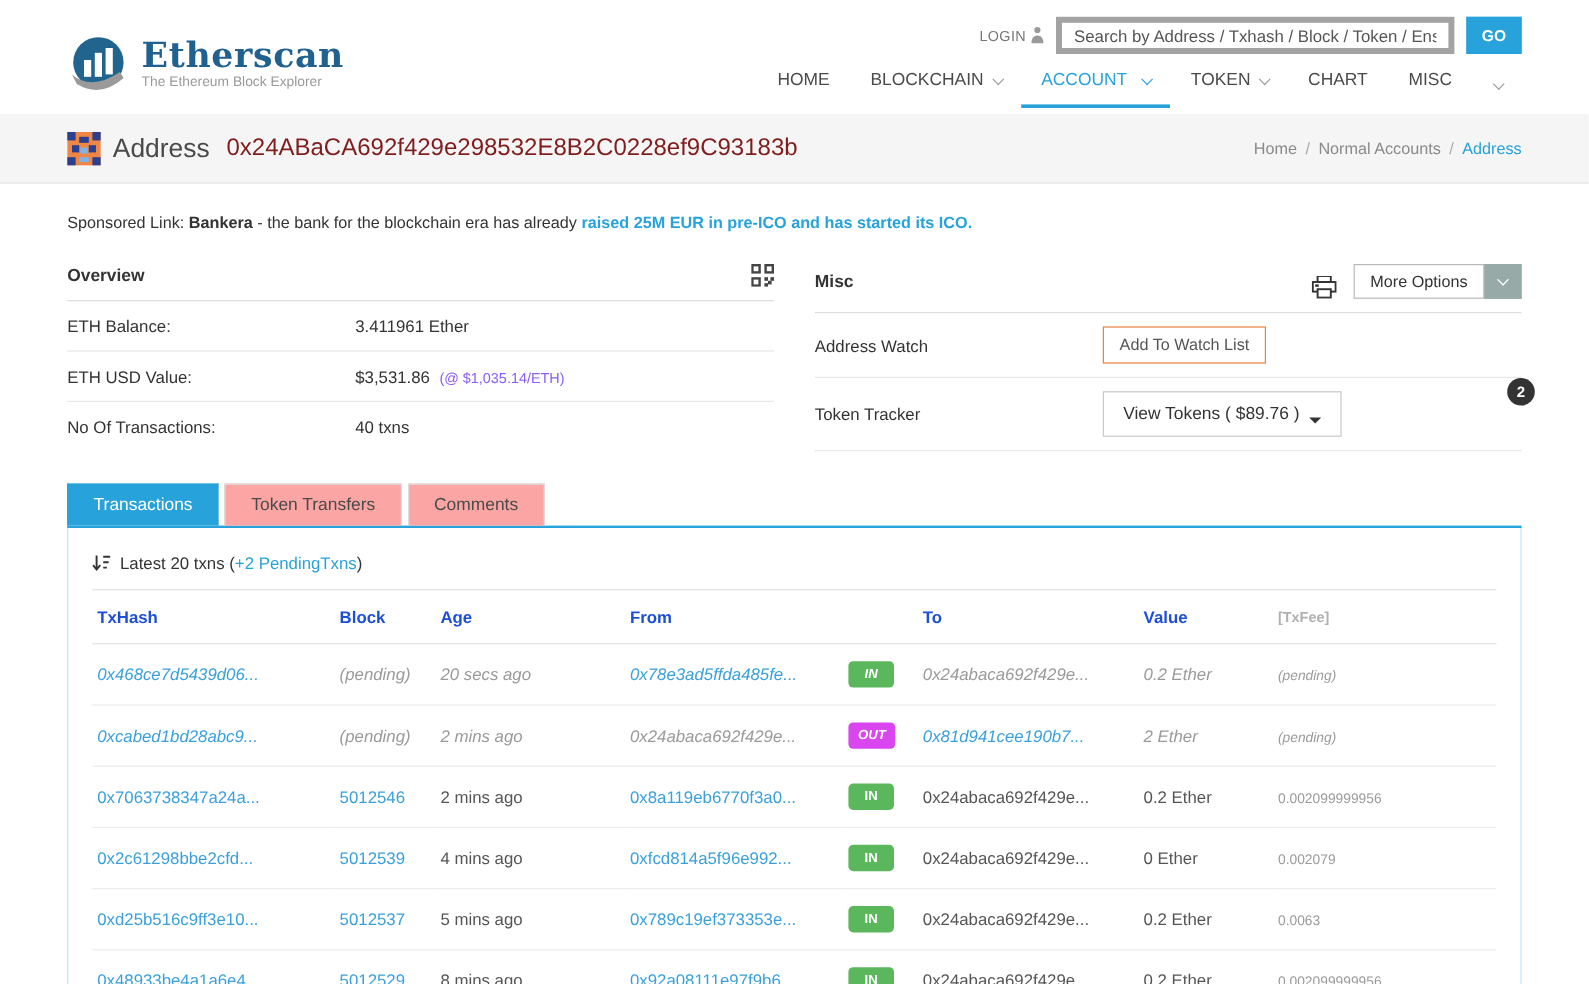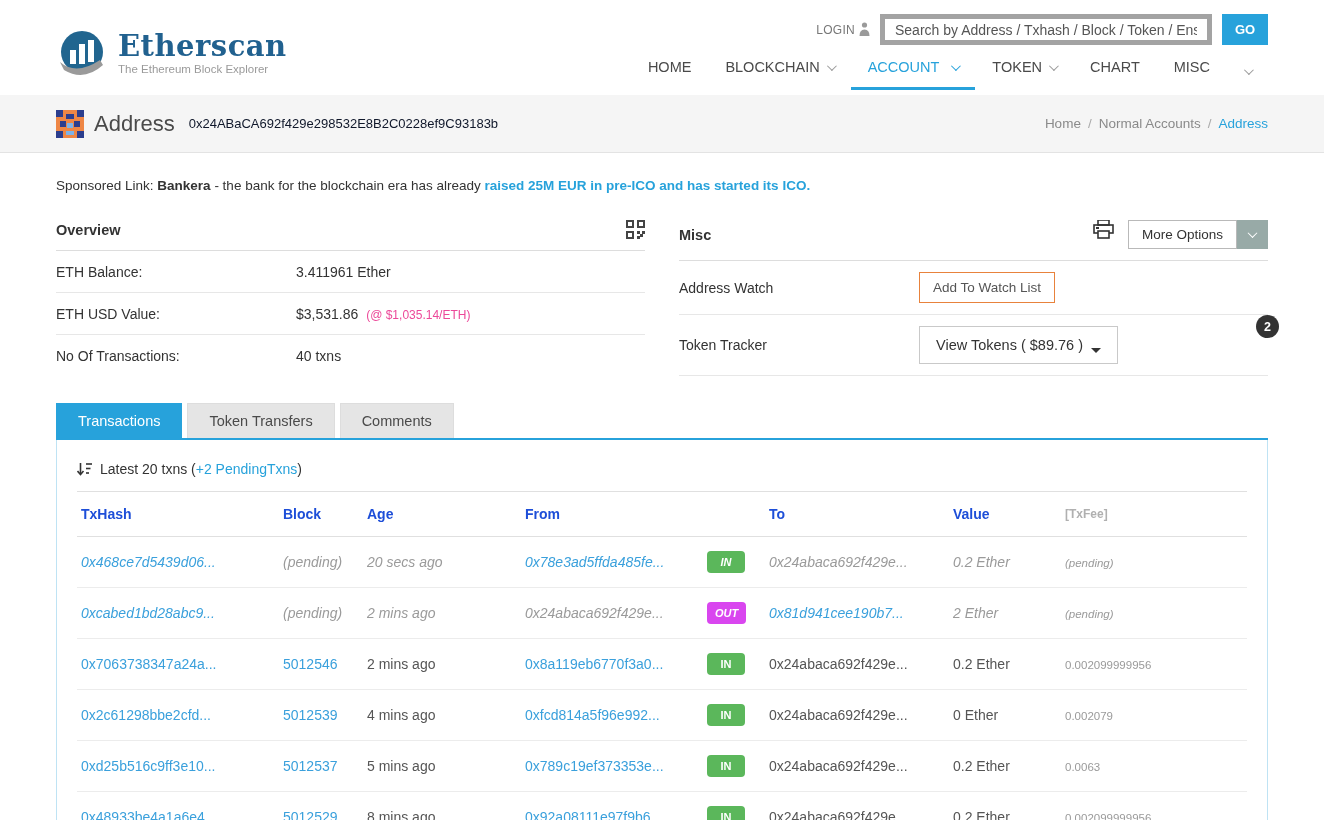--- a/index.html
+++ b/index.html
@@ -26,61 +26,61 @@
   .nav-item.active { color:#27a2db; border-bottom:3px solid #27a2db; padding-bottom:12px;gap:12px; }
   .chev { width:7px; height:7px; border-right:1.5px solid #9a9a9a; border-bottom:1.5px solid #9a9a9a;
     transform:rotate(45deg) translateY(-2px); display:inline-block; }
   .nav-item.active .chev { border-color:#27a2db; }
 
   
   .address-strip { height:58px; background:#f5f5f5; border-bottom:1px solid #e3e3e3;
     display:flex; align-items:center; justify-content:space-between; padding:0 56px; }
   .addr-left { display:flex; align-items:center; gap:10px; }
   .addr-title { font-size:22px; color:#4a4a4a; font-weight:normal; margin:0; }
-  .addr-hash { font-size:13px; color:#0f172a; margin-left:4px; }
+  .addr-hash { font-size:20px; color:#7f1d1d; margin-left:4px; }
   .breadcrumb { font-size:13.5px; color:#8a8a8a; }
   .breadcrumb .crumb { color:#8a8a8a; cursor:pointer; }
   .breadcrumb .crumb.current { color:#27a2db; }
   .breadcrumb .sep { margin:0 7px; color:#aaa; }
 
   
   main { padding:0 56px; }
   .sponsored { margin-top:25px; font-size:13.5px; color:#333; }
   .sponsored .brand { font-weight:bold; }
   .sponsored .spon-link { color:#27a2db; font-weight:bold; cursor:pointer; }
 
   .panels { display:grid; grid-template-columns:1fr 1fr; column-gap:34px; margin-top:18px; }
   .panel-head { display:flex; align-items:center; justify-content:space-between;
     padding:9px 0 11px; border-bottom:1px solid #ddd; }
   .panel-title { font-weight:bold; font-size:14.5px; }
   .kv-row { display:grid; grid-template-columns:240px 1fr; align-items:center;
     padding:11px 0; border-bottom:1px solid #e7e7e7; min-height:42px; }
   .kv-row.last { border-bottom:none; }
-  .kv-note { font-size:12px; color:#ec4899; margin-left:4px; }
-  .head-tools { display:flex; align-items:flex-start; gap:14px; }
+  .kv-note { font-size:12px; color:#8b5cf6; margin-left:4px; }
+  .head-tools { display:flex; align-items:flex-end; gap:14px; }
   .more-options { display:flex; cursor:pointer; }
   .mo-btn { border:1px solid #b9b9b9; background:#fff; padding:6px 13px; font-size:13.5px; color:#333; }
   .mo-chev { width:31px; background:#98aaa7; border:1px solid #98aaa7; display:flex;
     align-items:center; justify-content:center; }
   .mo-chev .chev { border-color:#fff; transform:rotate(45deg) translate(-1px,-1px); }
   .watch-btn { border:1px solid #e8823c; background:#fff; color:#555; font-size:13.5px;
     padding:7px 13px; cursor:pointer; font-family:"Liberation Sans",sans-serif; }
   .token-btn-wrap { position:relative; display:inline-block; }
   .token-btn { border:1px solid #c9c9c9; background:#fff; color:#333; font-size:14.5px;
     padding:10px 16px; cursor:pointer; font-family:"Liberation Sans",sans-serif;
     display:flex; align-items:flex-end; gap:8px; }
   .caret { width:0; height:0; border-left:5px solid transparent; border-right:5px solid transparent;
     border-top:5px solid #333; display:inline-block; }
   .token-badge { position:absolute; top:-11px; right:-11px; width:23px; height:23px; border-radius:50%;
     background:#333; color:#fff; font-size:12.5px; font-weight:bold; display:flex;
     align-items:center; justify-content:center; }
 
   
   .tabs { display:flex; margin-top:26px; border-bottom:2px solid #27a2db; }
-  .tab { padding:9px 21px; background:#e5e5e5; border:1px solid #ddd; border-bottom:none;
+  .tab { padding:9px 21px; background:#fca5a5; border:1px solid #ddd; border-bottom:none;
     margin-right:5px; font-size:14.5px; color:#4a4a4a; cursor:pointer; }
   .tab.active { background:#27a2db; border-color:#27a2db; color:#fff; }
 
   .tab-panel { border:1px solid #bfe3f4; border-top:none; background:#fff; padding:0 20px 30px; }
   .txn-summary { padding:21px 0 14px; font-size:14px; display:flex; align-items:center; gap:8px; }
   .txn-link { color:#27a2db; cursor:pointer; }
 
   table { width:100%; border-collapse:collapse; table-layout:fixed; }
   th { text-align:left; font-size:14px; font-weight:bold; color:#1d4ed8; padding:14px 4px;
     border-top:1px solid #e0e0e0; border-bottom:1px solid #e0e0e0; }

